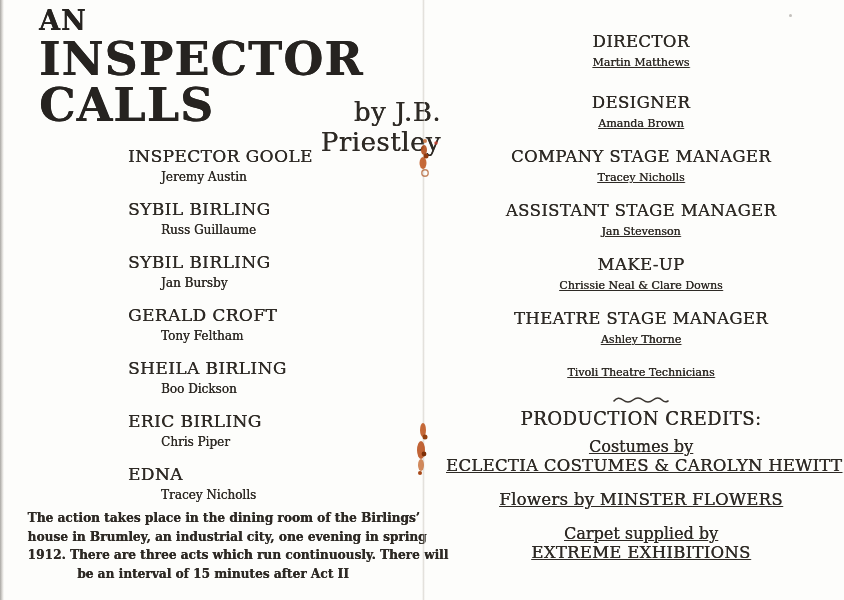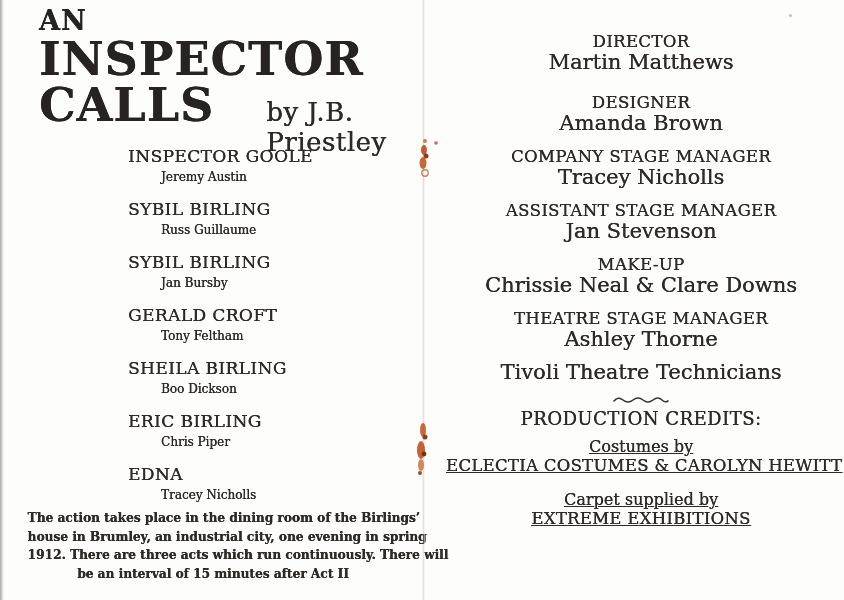--- a/index.html
+++ b/index.html
@@ -10,39 +10,39 @@
     color:var(--ink,#2e2a25);
   }
   .page{position:absolute;top:0;height:600px;text-shadow:0.3px 0 0 currentColor;}
   .page-left{left:1px;width:440px;}
   .page-right{left:424px;width:420px;}
 
   
   .title-block{position:absolute;left:38px;top:6px;color:var(--title_ink,#262320);}
   .title-prefix{font-size:27px;font-weight:bold;letter-spacing:1px;line-height:30px;}
   .title-main{font-size:46px;font-weight:bold;letter-spacing:1px;line-height:46px;white-space:nowrap;}
-  .title-row{display:flex;align-items:baseline;}
+  .title-row{display:flex;align-items:baseline;text-align:right;}
   .byline{font-size:26px;font-weight:normal;letter-spacing:0.5px;margin-left:52px;color:var(--ink,#2e2a25);}
 
   .cast-list{position:absolute;left:127px;top:146px;}
   .cast-entry{margin-bottom:11px;}
   .cast-role{font-size:17px;line-height:21px;letter-spacing:0.4px;white-space:nowrap;}
   .cast-actor{font-size:12px;line-height:21px;margin-left:33px;white-space:nowrap;}
 
   .synopsis{position:absolute;left:6px;top:508px;width:412px;text-align:center;
     font-weight:bold;font-size:13.5px;line-height:18.5px;
     transform:scaleX(0.9);transform-origin:50% 0;}
   .synopsis-line{white-space:nowrap;}
 
   
   .credits{position:absolute;left:22px;top:31px;width:390px;text-align:center;}
   .credit-entry{margin-bottom:12px;}
   .credit-entry:first-child{margin-bottom:19px;}
   .credit-role{font-size:16.5px;line-height:21px;letter-spacing:0.4px;white-space:nowrap;}
-  .credit-name{font-size:21px;line-height:21px;white-space:nowrap;}
+  .credit-name{font-size:11px;line-height:21px;white-space:nowrap;text-decoration:underline;}
 
   .squiggle{margin:2px auto 0 auto;display:block;}
   .production-heading{font-size:18px;line-height:22px;margin-top:3px;margin-bottom:7px;letter-spacing:0.5px;}
   .production-item{margin-bottom:14px;text-decoration:underline;}
   .production-line-small{font-size:16px;line-height:19px;}
   .production-line-caps{font-size:16.5px;line-height:20px;letter-spacing:0.3px;white-space:nowrap;}
 
   
   .scan-edge-left{position:absolute;left:0;top:0;width:4px;height:600px;
     background:linear-gradient(to right,#a9a7a3,#dddbd7 55%,rgba(255,255,255,0));}
@@ -142,20 +142,23 @@
       <path d="M2 6 q4 -5 9 -1 q5 4 10 0 q5 -4 10 0 q5 4 10 0 q5 -4 9 0 q3 3 6 1" fill="none" stroke="#3a3530" stroke-width="1.6" stroke-linecap="round"></path>
     </svg>
 
     <div class="production-heading">PRODUCTION CREDITS:</div>
 
     <div class="production-item">
       <div class="production-line-small">Costumes by</div>
       <div class="production-line-caps">ECLECTIA COSTUMES &amp; CAROLYN HEWITT</div>
     </div>
     <div class="production-item">
+      <div class="production-line-caps">Flowers by MINSTER FLOWERS</div>
+    </div>
+    <div class="production-item">
       <div class="production-line-small">Carpet supplied by</div>
       <div class="production-line-caps">EXTREME EXHIBITIONS</div>
     </div>
   </div>
 </div>
 
 <div class="scan-edge-left"></div>
 <div class="center-fold"></div>
 <div class="speck"></div>
 

